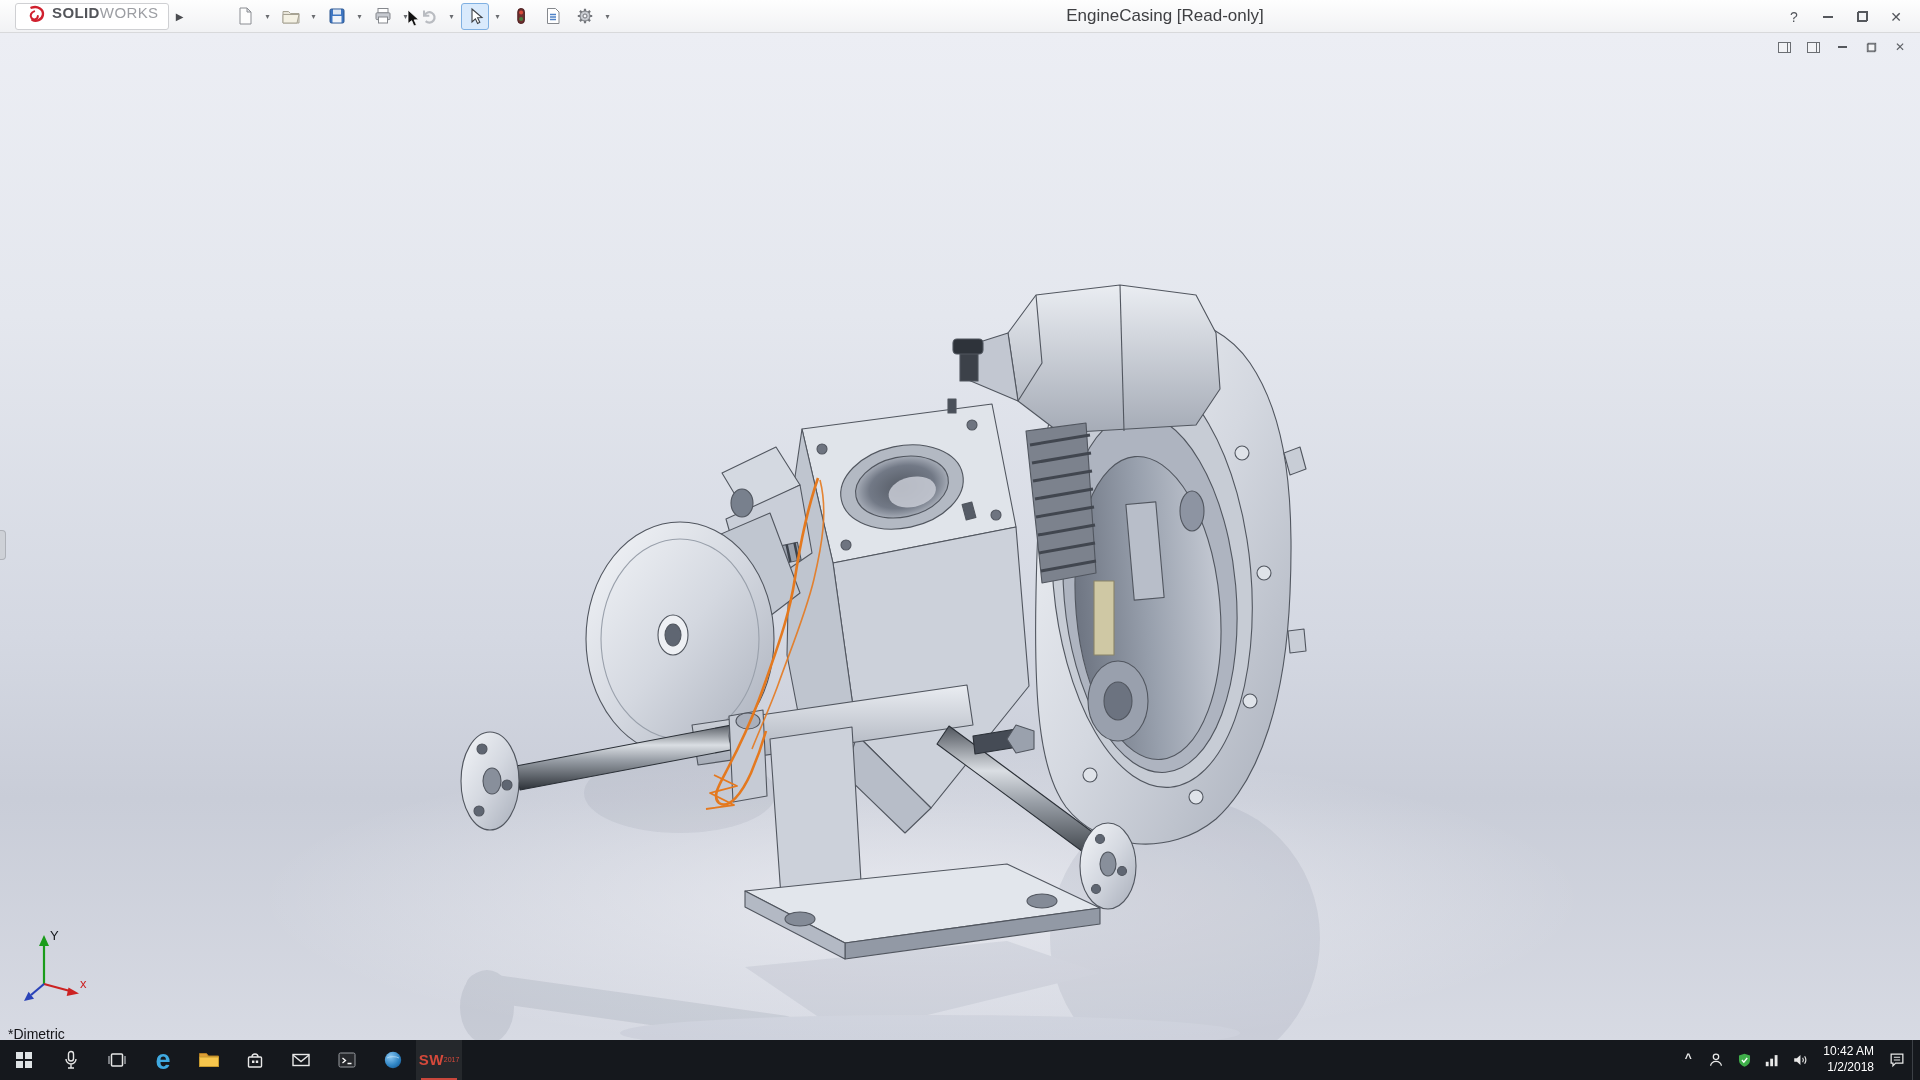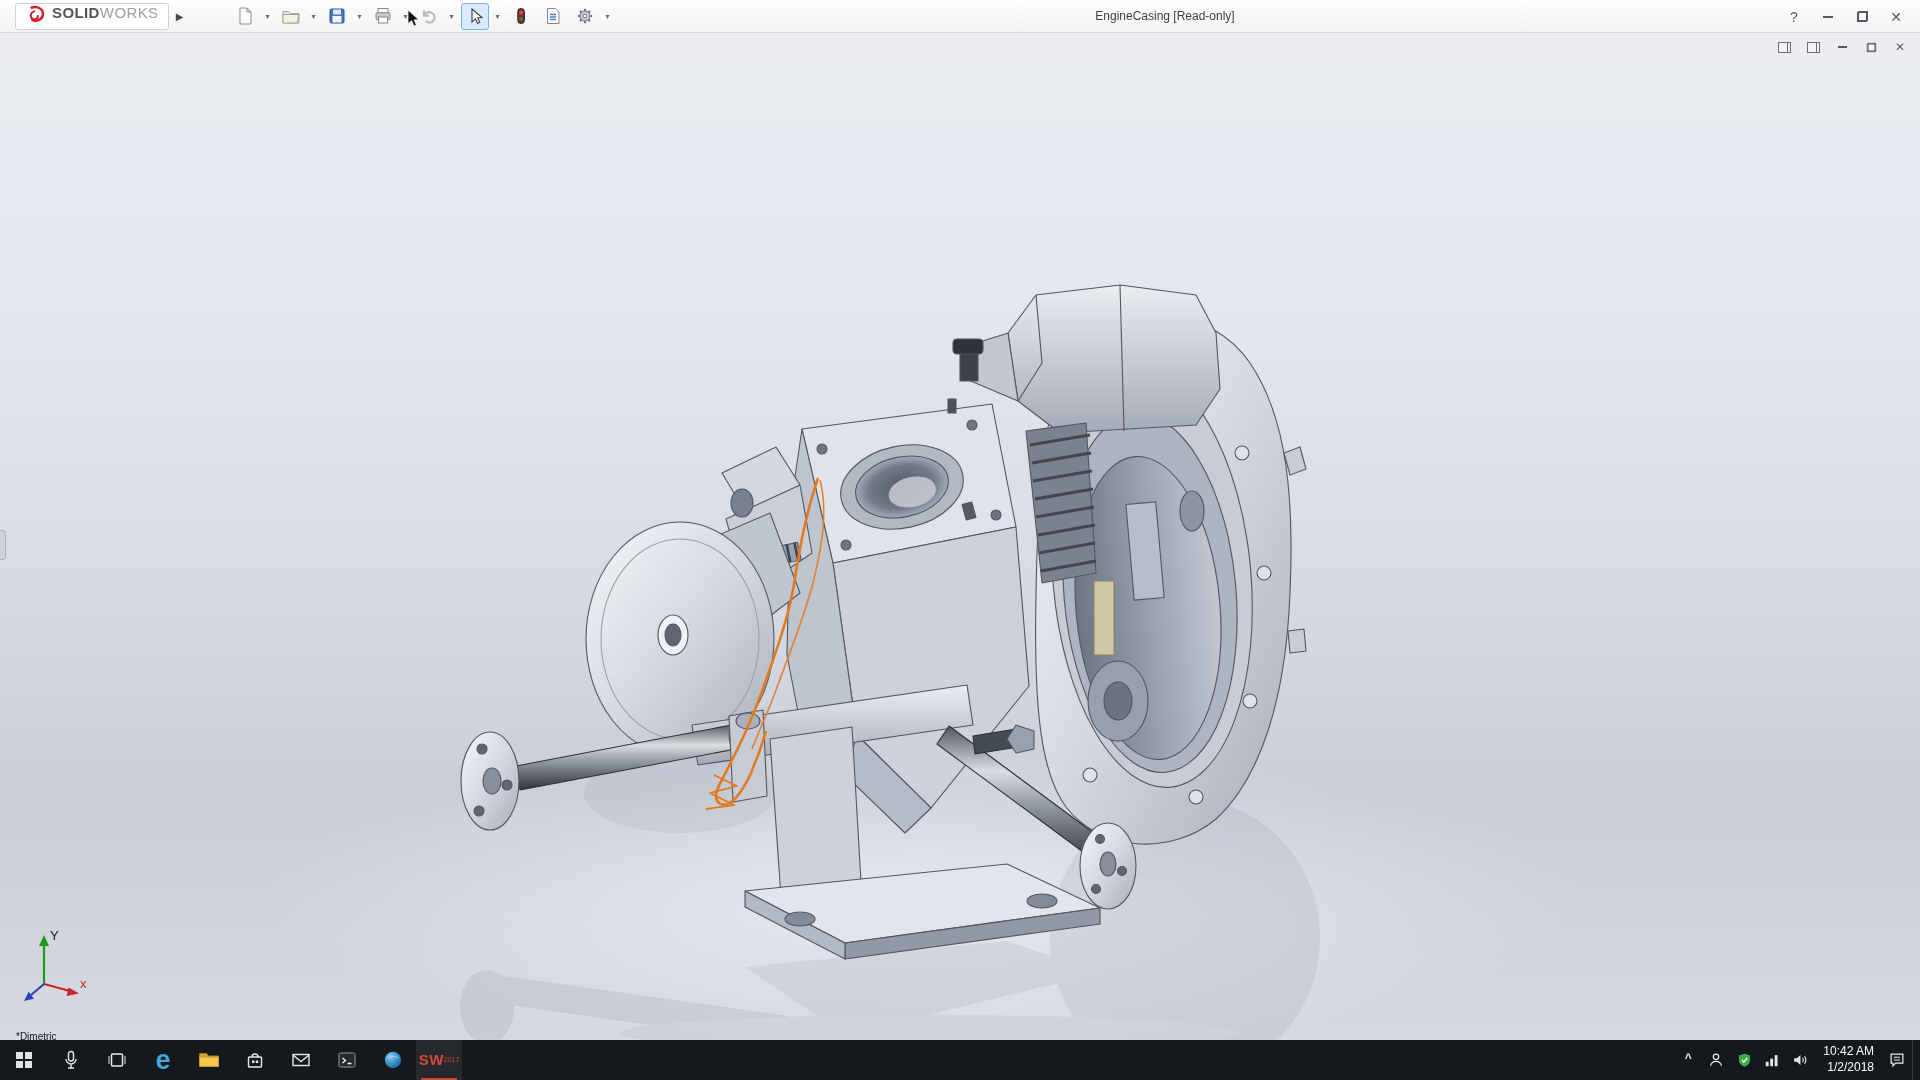--- a/index.html
+++ b/index.html
@@ -9,21 +9,21 @@
   
   .titlebar{position:absolute;top:0;left:0;right:0;height:33px;background:linear-gradient(#fefefe,#f1f2f4);border-bottom:1px solid #d8d9db;display:flex;align-items:center;z-index:30}
   .brand{display:flex;gap:5px;height:27px;margin-left:15px;padding:0 9px;border:1px solid #cfd0d3;border-radius:3px;background:#fff;cursor:pointer}
   .brand-bold{font-weight:bold;color:#53555a;font-size:15px;letter-spacing:.4px}
   .brand-light{color:#9c9ea3;font-size:15px;letter-spacing:.4px}
   .flyout{border:none;background:transparent;color:#4a4c50;font-size:10px;width:22px;height:27px;cursor:pointer}
   .toolbar{display:flex;align-items:center;margin-left:40px;gap:4px}
   .tbtn{display:flex;align-items:center;height:27px;padding:0 3px;border:1px solid transparent;border-radius:3px;background:transparent;cursor:pointer}
   .tbtn.active{background:#d9eafc;border-color:#7fb0e2}
   .caret{font-size:8px;color:#6a6c70;width:10px;text-align:center;cursor:pointer}
-  .doc-title{position:absolute;left:1165px;transform:translateX(-50%);font-size:12px;color:#3f4043;white-space:nowrap}
+  .doc-title{position:absolute;left:1165px;transform:translateX(-50%);font-size:17px;color:#3f4043;white-space:nowrap}
   .win-controls{position:absolute;right:10px;top:0;height:33px;display:flex;align-items:center;gap:6px}
   .wc{width:28px;height:26px;border:none;background:transparent;color:#53565c;font-size:14px;display:flex;align-items:center;justify-content:center;cursor:pointer}
   .icon-min{display:block;width:10px;height:2px;background:#55585d}
   .icon-restore{position:relative;display:block;width:11px;height:11px}
   .icon-restore::before{content:"";position:absolute;left:0;bottom:0;width:8px;height:8px;border:1px solid #55585d;background:#f4f5f7}
   .icon-restore::after{content:"";position:absolute;right:0;top:0;width:8px;height:8px;border:1px solid #55585d}
   .cursor-overlay{position:absolute;left:407px;top:9px;z-index:40;pointer-events:none}
 
   
   .viewport{position:absolute;top:33px;left:0;right:0;bottom:40px;overflow:hidden;
@@ -31,21 +31,21 @@
   .viewport::before{content:"";position:absolute;inset:0;
     background:radial-gradient(ellipse 950px 220px at 48% 86%, rgba(250,250,253,.55), rgba(250,250,253,0) 70%)}
   .model{position:absolute;inset:0;width:100%;height:100%;z-index:1}
   .doc-controls{position:absolute;top:6px;right:12px;display:flex;gap:13px;align-items:center;z-index:5;color:#5f6267}
   .dc{display:flex;align-items:center;justify-content:center;width:16px;height:16px;cursor:pointer;font-size:12px;color:#5f6267}
   .pane-ic{display:block;width:13px;height:11px;border:1px solid #6b6e73;position:relative;background:#f2f3f6}
   .pane-ic::after{content:"";position:absolute;top:0;right:2px;bottom:0;width:1px;background:#6b6e73}
   .icon-min.small{width:9px}
   .icon-restore.small{transform:scale(.85)}
   .triad{position:absolute;left:14px;bottom:26px;z-index:4}
-  .orient{position:absolute;left:16px;bottom:-2px;font-size:10px;color:#141418;z-index:4}
+  .orient{position:absolute;left:8px;bottom:-2px;font-size:14px;color:#141418;z-index:4}
   .left-handle{position:absolute;left:0;top:497px;width:6px;height:30px;background:#ced1d7;border:1px solid #aeb1b8;border-left:none;border-radius:0 4px 4px 0;z-index:4;cursor:pointer}
 
   
   .taskbar{position:absolute;left:0;right:0;bottom:0;height:40px;background:#15181d;display:flex;align-items:stretch;z-index:50}
   .tb{width:46px;height:40px;display:flex;align-items:center;justify-content:center;background:transparent;border:none;cursor:pointer;position:relative}
   .tb.start{width:48px}
   .winlogo{display:grid;grid-template-columns:7px 7px;grid-template-rows:7px 7px;gap:2px}
   .winlogo i{background:#dfe3e6}
   .search{width:316px;background:#2c2f34;border:1px solid #808286;display:flex;align-items:center;gap:9px;padding:0 11px;cursor:text}
   .cortana{display:block;width:15px;height:15px;border:2px solid #eceef0;border-radius:50%}

